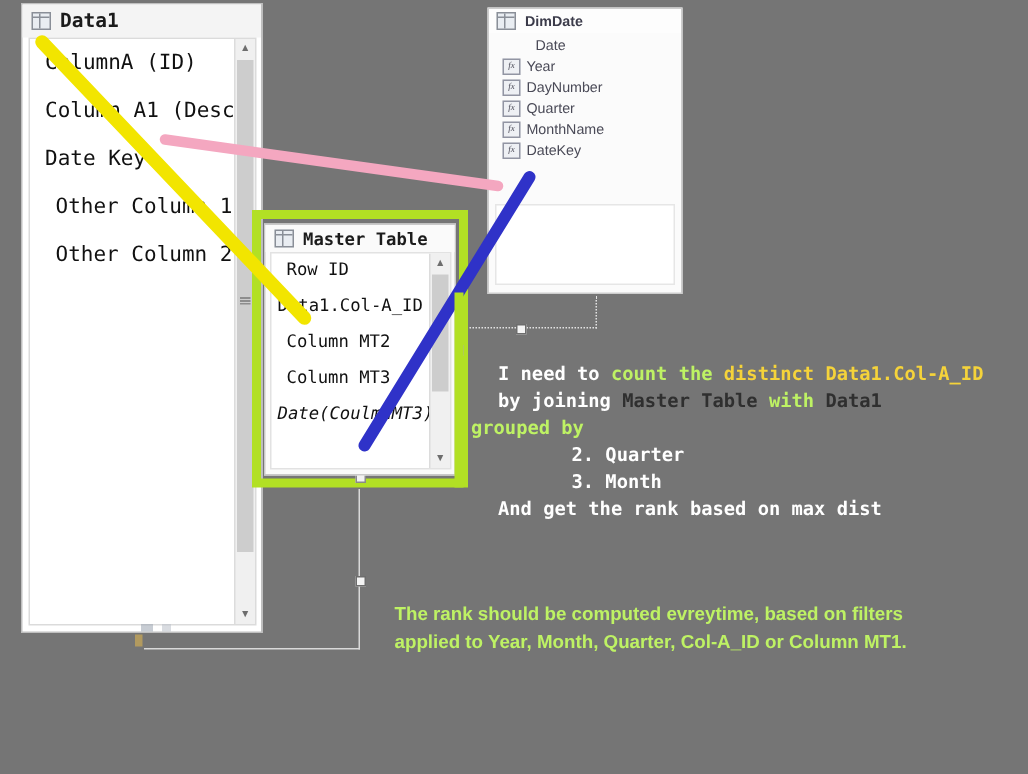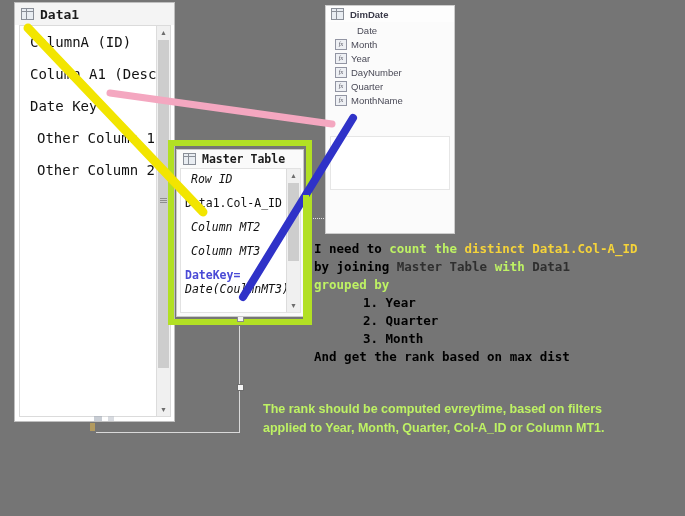--- a/index.html
+++ b/index.html
@@ -46,29 +46,29 @@
   #data1 .fitem{font:14px "DejaVu Sans Mono", monospace;color:#111;margin-bottom:16px;white-space:nowrap;}
   #data1 .fitem.ind{padding-left:7px;}
 
   
   #master-frame{position:absolute;left:168px;top:140px;width:144px;height:185px;border:6px solid #b2e024;box-sizing:border-box;background:transparent;}
   #master{left:176px;top:149px;width:128px;height:168px;background:#fafafa;border:1px solid #c9c9c9;}
   #master .panel-title{font:bold 11.5px "DejaVu Sans Mono", monospace;color:#1b1b1b;height:18px;background:#fafafa;}
   #master .panel-body{position:absolute;top:18px;left:3px;right:2px;bottom:3px;background:#fff;border:1px solid #e2e2e2;}
   #master .flist{padding:3px 0 0 4px;}
   #master .fitem{font:11.5px "DejaVu Sans Mono", monospace;color:#111;margin-bottom:10px;white-space:nowrap;}
-  #master .fitem.ind{padding-left:6px;font-style:italic;}
+  #master .fitem.ind{padding-left:6px;}
   #master .calc1{font:bold 11.5px "DejaVu Sans Mono", monospace;color:#4a4ad6;margin:0 0 0 0;white-space:nowrap;}
   #master .calc2{font:italic 11.5px "DejaVu Sans Mono", monospace;color:#111;white-space:nowrap;}
   #master-frame .handle{position:absolute;width:5px;height:5px;background:#f2f2f2;border:1px solid #8a8a8a;}
   #master-frame .h-b{left:50%;margin-left:-3px;bottom:-3px;}
   #master-frame .h-r{right:-3px;top:50%;margin-top:-3px;}
 
   
-  #dimdate{left:325px;top:5px;width:130px;height:229px;background:#fbfbfb;border:1px solid #cdcdcd;}
+  #dimdate{left:325px;top:5px;width:130px;height:191px;background:#fbfbfb;border:1px solid #cdcdcd;}
   #dimdate .panel-title{font:bold 9.5px "Liberation Sans", sans-serif;color:#3b3b4a;height:16px;padding-left:5px;}
   #dimdate .flist{padding:1px 0 0 9px;}
   #dimdate .frow{display:flex;align-items:center;gap:4px;height:14px;}
   #dimdate .frow .lbl{font:9.5px "Liberation Sans", sans-serif;color:#4a4a57;white-space:nowrap;}
   #dimdate .frow.plain{padding-left:22px;}
   #dimdate .fx{
     width:10px;height:9px;flex:0 0 auto;border:1px solid #9295a3;background:#eef0f4;
     font:italic 6px "Liberation Serif", serif;color:#4a4a57;
     display:flex;align-items:center;justify-content:center;line-height:1;
   }
@@ -81,21 +81,21 @@
   .dotted-h{position:absolute;height:0;border-top:1px dotted #e3e3e3;}
   .dotted-v{position:absolute;width:0;border-left:1px dotted #e3e3e3;}
 
   
   .ink{position:absolute;left:0;top:0;width:685px;height:516px;pointer-events:none;}
 
   
   #note-green{position:absolute;left:303px;top:240px;width:375px;}
   #note-green .bar{position:absolute;left:0;top:-45px;width:6px;height:130px;background:#b2e024;}
   #note-green .ln{font:bold 12.5px "DejaVu Sans Mono", monospace;line-height:18px;white-space:nowrap;padding-left:11px;}
-  .c-green{color:#000000;}
+  .c-green{color:#ffffff;margin-left:18px;}
   .c-white{color:#bef264;}
   .c-dark{color:#2f2f2f;}
   .c-yellow{color:#f5d33a;}
   .ital{font-style:italic;}
   #note-green .num{padding-left:60px;}
 
   
   #note-orange{position:absolute;left:263px;top:400px;width:420px;}
   #note-orange .ln{font:bold 12.5px "Liberation Sans", sans-serif;color:#bef264;line-height:19px;white-space:nowrap;}
 
@@ -155,21 +155,20 @@
     <div class="panel-title">
       <span class="grid-icon"></span>
       <span>Master Table</span>
     </div>
     <div class="panel-body">
       <div class="flist">
         <div class="fitem ind">Row ID</div>
         <div class="fitem">Data1.Col-A_ID</div>
         <div class="fitem ind">Column MT2</div>
         <div class="fitem ind">Column MT3</div>
-        <div class="calc1">DateKey=</div>
         <div class="calc2">Date(CoulmnMT3)</div>
       </div>
       <div class="sbar">
         <div class="arrow">▲</div>
         <div class="thumb" style="top:14px;height:78px;"></div>
         <div class="arrow bottom">▼</div>
       </div>
     </div>
   </div>
 
@@ -177,37 +176,37 @@
     <div class="panel-title">
       <span class="grid-icon"></span>
       <span>DimDate</span>
     </div>
     <div class="flist">
       <div class="frow plain">
         <span class="lbl">Date</span>
       </div>
       <div class="frow">
         <span class="fx">fx</span>
-        <span class="lbl">Month</span>
-      </div>
-      <div class="frow">
-        <span class="fx">fx</span>
         <span class="lbl">Year</span>
       </div>
       <div class="frow">
         <span class="fx">fx</span>
         <span class="lbl">DayNumber</span>
       </div>
       <div class="frow">
         <span class="fx">fx</span>
         <span class="lbl">Quarter</span>
       </div>
       <div class="frow">
         <span class="fx">fx</span>
         <span class="lbl">MonthName</span>
+      </div>
+      <div class="frow">
+        <span class="fx">fx</span>
+        <span class="lbl">DateKey</span>
       </div>
     </div>
     <div class="whitebox"></div>
   </div>
 
   <svg class="ink" viewBox="0 0 685 516" xmlns="http://www.w3.org/2000/svg">
     <line x1="28" y1="28" x2="203" y2="212" stroke="#f2e500" stroke-width="9" stroke-linecap="round"></line>
     <line x1="110" y1="93" x2="332" y2="124" stroke="#f4a7c0" stroke-width="7" stroke-linecap="round"></line>
     <line x1="243" y1="297" x2="353" y2="118" stroke="#2f32c8" stroke-width="8" stroke-linecap="round"></line>
   </svg>
@@ -221,23 +220,20 @@
 
     <div class="ln">
       <span class="c-green">by joining </span><span class="c-dark">Master Table </span><span class="c-white">with </span><span class="c-dark">Data1</span>
     </div>
 
     <div class="ln">
       <span class="c-white">grouped by</span>
     </div>
 
     <div class="ln num">
-      <span class="c-green">1. Year</span>
-    </div>
-    <div class="ln num">
       <span class="c-green">2. Quarter</span>
     </div>
     <div class="ln num">
       <span class="c-green">3. Month</span>
     </div>
 
     <div class="ln">
       <span class="c-green">And get the rank based on max dist</span>
     </div>
   </div>

